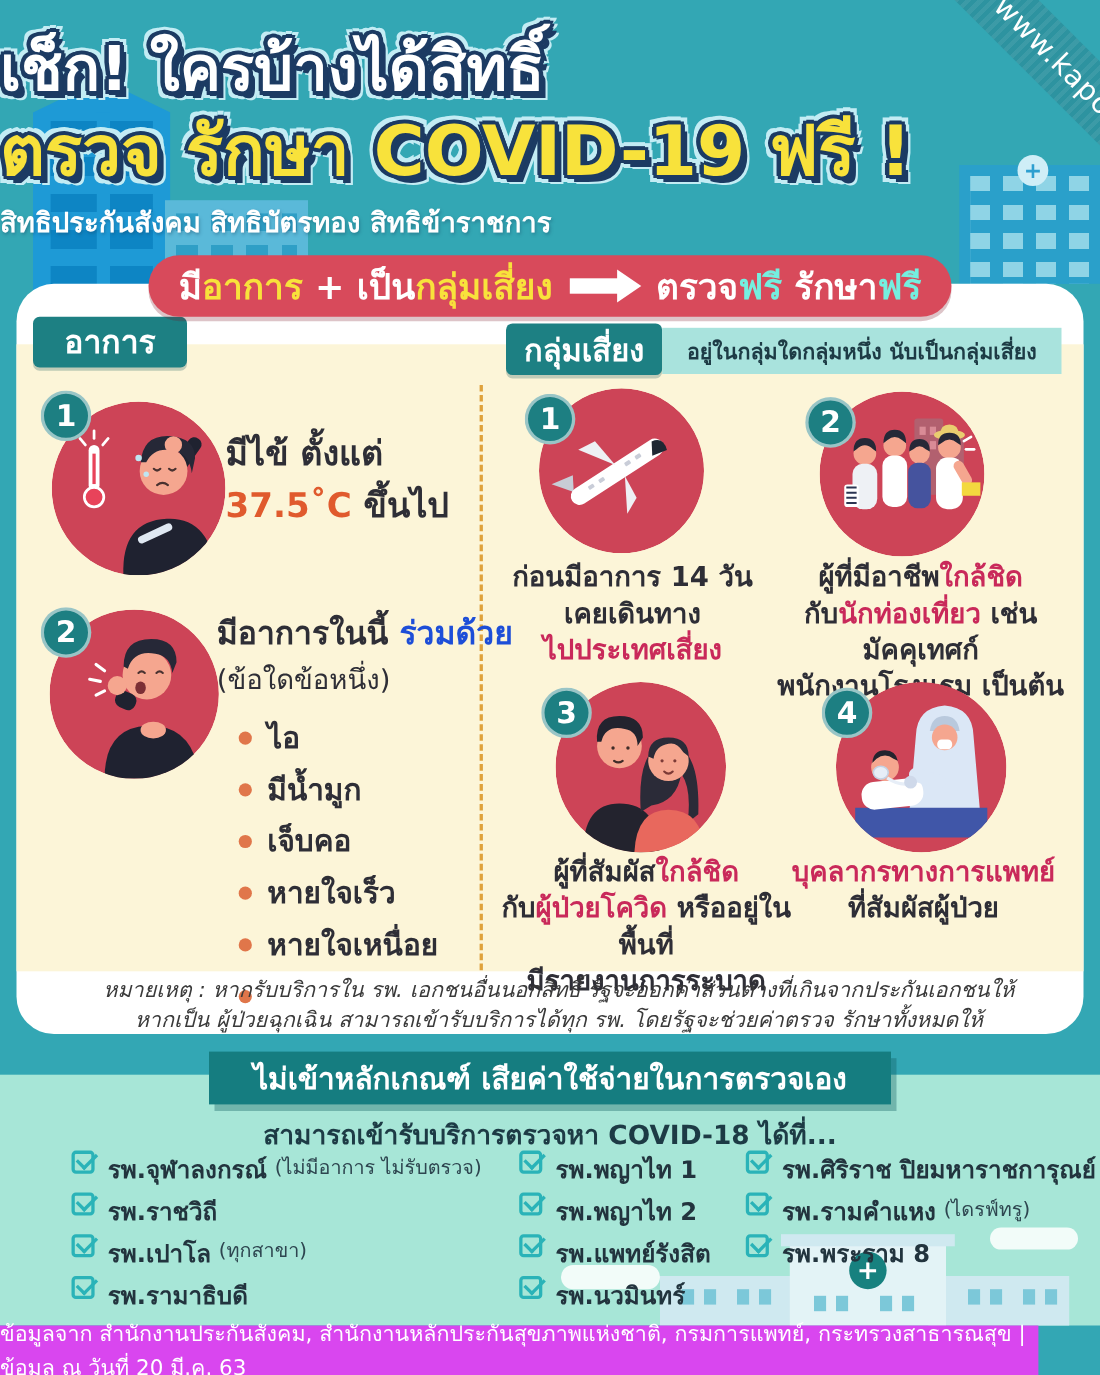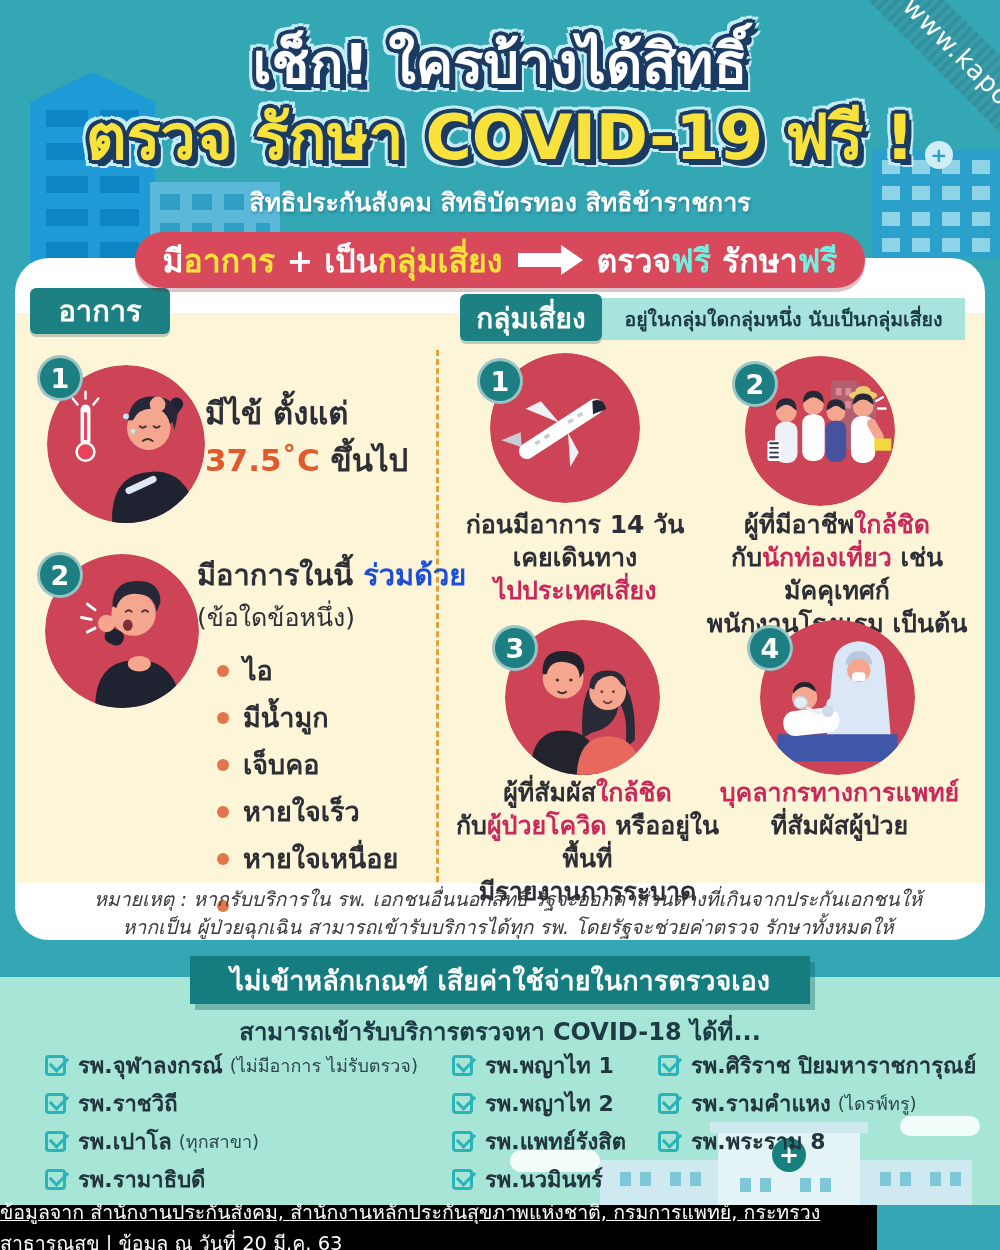--- a/index.html
+++ b/index.html
@@ -30,21 +30,21 @@
   .p1 { left:94px; top:131px; width:26px; height:26px; background:#4db6e3; color:#fff; font-size:18px; }
   .p2 { left:925px; top:141px; width:28px; height:28px; background:#cfeef7; color:#2d9fd0; font-size:20px; }
 
   .ribbon { position:absolute; top:60px; left:778px; width:430px; height:54px;
         background:#2d93a0;
         background-image:repeating-linear-gradient(90deg, rgba(255,255,255,.07) 0 4px, transparent 4px 8px);
         transform:rotate(45deg); display:flex; align-items:center; justify-content:center;
         color:#fff; font-size:26px; letter-spacing:1px; z-index:2; }
 
   
-  .title { position:absolute; left:0; width:100%; text-align:center; font-weight:bold; z-index:3;
+  .title { position:absolute; left:0; width:100%; text-align:left; font-weight:bold; z-index:3;
         line-height:1.2; }
   .t1 { top:30px; font-size:56px; color:#ffffff;
         text-shadow:-4px 0 #1c3b63, 4px 0 #1c3b63, 0 -4px #1c3b63, 0 4px #1c3b63,
                     -3px -3px #1c3b63, 3px -3px #1c3b63, -3px 3px #1c3b63, 3px 3px #1c3b63,
                     6px 6px #1c3b63,
                     -7px 0 #c3ecf4, 7px 0 #c3ecf4, 0 -7px #c3ecf4, 0 7px #c3ecf4,
                     -6px -6px #c3ecf4, 6px -6px #c3ecf4, -6px 6px #c3ecf4, 8px 8px #c3ecf4; }
   .t2 { top:100px; font-size:63px; color:#f8e23b;
         text-shadow:-4px 0 #1c3b63, 4px 0 #1c3b63, 0 -4px #1c3b63, 0 4px #1c3b63,
                     -3px -3px #1c3b63, 3px -3px #1c3b63, -3px 3px #1c3b63, 3px 3px #1c3b63,
@@ -111,42 +111,42 @@
   .mint { position:absolute; left:0; top:977px; width:1000px; height:228px; background:#a7e6d7; }
   .bottom-banner { position:absolute; left:190px; top:956px; width:620px; height:48px; background:#157d80;
         color:#fff; font-size:27px; font-weight:bold; display:flex; align-items:center;
         justify-content:center; z-index:5; box-shadow:5px 6px 0 rgba(13,90,92,.35); }
   .bottom-sub { position:absolute; left:0; top:1012px; width:100%; text-align:center; font-size:24px;
         font-weight:bold; color:#1d3b45; z-index:5; }
   .hcol { position:absolute; z-index:5; }
   .hc1 { left:45px; top:1046px; }
   .hc2 { left:452px; top:1046px; }
   .hc3 { left:658px; top:1046px; }
-  .hrow { display:flex; align-items:center; height:38px; white-space:nowrap; }
+  .hrow { display:flex; align-items:flex-start; height:38px; white-space:nowrap;margin-left:20px; }
   .chk { position:relative; width:21px; height:21px; border:3px solid #2ab3b8; border-radius:4px;
         margin-right:12px; flex:0 0 auto; }
   .chk::after { content:""; position:absolute; left:2px; top:-1px; width:15px; height:8px;
         border-left:3.5px solid #2ab3b8; border-bottom:3.5px solid #2ab3b8; transform:rotate(-45deg); }
   .hname { font-size:22px; font-weight:bold; color:#22343e; }
   .hnote { font-size:18px; color:#2e4650; margin-left:7px; }
 
   .hospital { position:absolute; left:600px; top:1120px; width:380px; height:85px; z-index:4; }
   .cloud { position:absolute; background:rgba(255,255,255,.85); border-radius:20px; }
   .wing { position:absolute; top:40px; width:128px; height:45px; background:#cfe9f0; }
   .wingL { left:0; } .wingR { right:8px; }
   .hcenter { position:absolute; left:118px; top:10px; width:142px; height:75px; background:#e3f3f6; }
   .hroof { position:absolute; left:110px; top:2px; width:158px; height:11px; background:#cfe9f0; }
   .hcross { position:absolute; left:172px; top:18px; width:34px; height:34px; border-radius:50%;
         background:#17817f; color:#fff; display:flex; align-items:center; justify-content:center;
         font-size:24px; font-weight:bold; }
   .win { position:absolute; background:#7cc8d9; width:11px; height:14px; }
 
-  .footer { position:absolute; left:0; top:1205px; width:877px; height:45px; background:#000000;
+  .footer { position:absolute; left:0; top:1205px; width:944px; height:45px; background:#d946ef;
         color:#fff; font-size:19.5px; display:flex; align-items:center; justify-content:center;
-        z-index:6;text-decoration:underline; }
+        z-index:6; }
 </style>
 </head>
 <body>
 
 <div class="page">
 
   <div class="bldg b1"></div>
   <div class="bldg b2"></div>
   <div class="bldg b3"></div>
   <div class="pluscirc p1">+</div>

